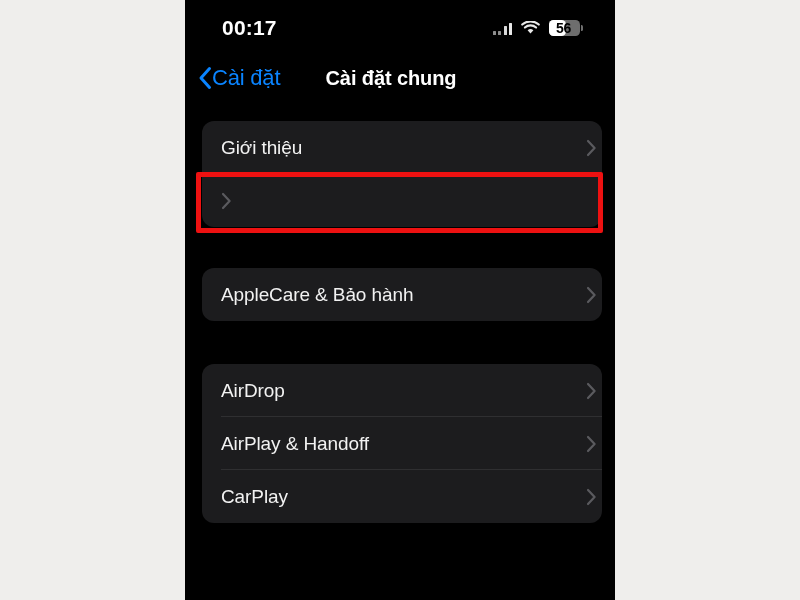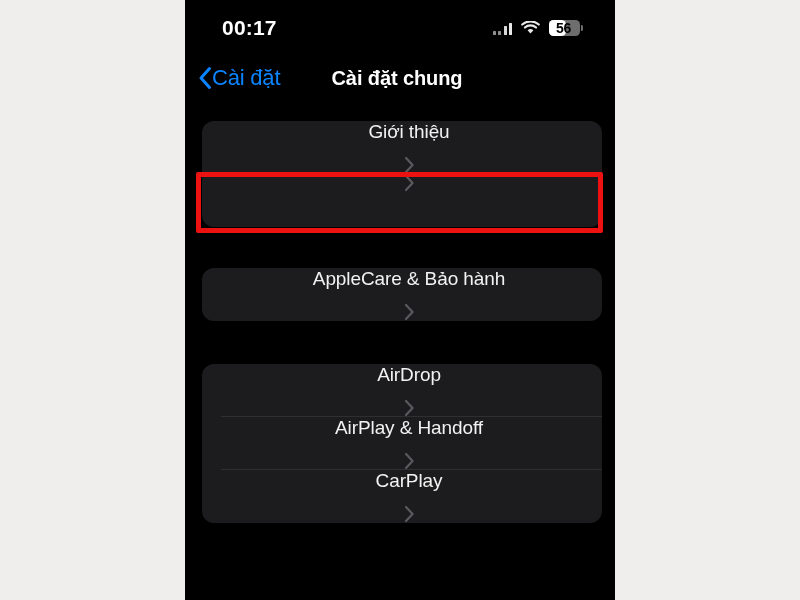--- a/index.html
+++ b/index.html
@@ -97,21 +97,21 @@
     cursor:pointer;
   }
   #back-button .chev { display:block; }
   #back-label {
     color:#0a84ff;
     font-size:22px;
     letter-spacing:-0.2px;
   }
   #nav-title {
     position:absolute;
-    left:16px; top:0;
+    left:10px; top:0;
     width:392px; height:46px;
     display:flex; align-items:center; justify-content:center;
     color:#ffffff;
     font-size:20px;
     font-weight:700;
     letter-spacing:-0.1px;
     pointer-events:none;
   }
 
   
@@ -126,21 +126,20 @@
   #group-1 { top:121px; }
   #group-2 { top:268px; }
   #group-3 { top:364px; }
 
   .row {
     position:relative;
     height:53px;
     display:flex; align-items:center;
     padding:0 5px 0 19px;
     cursor:pointer;
-    flex-direction:column;
   }
   .row-label {
     flex:1;
     color:#f2f2f2;
     font-size:19px;
     letter-spacing:-0.1px;
   }
   .row-chevron { display:block; flex-shrink:0; }
   .separator {
     position:absolute;

